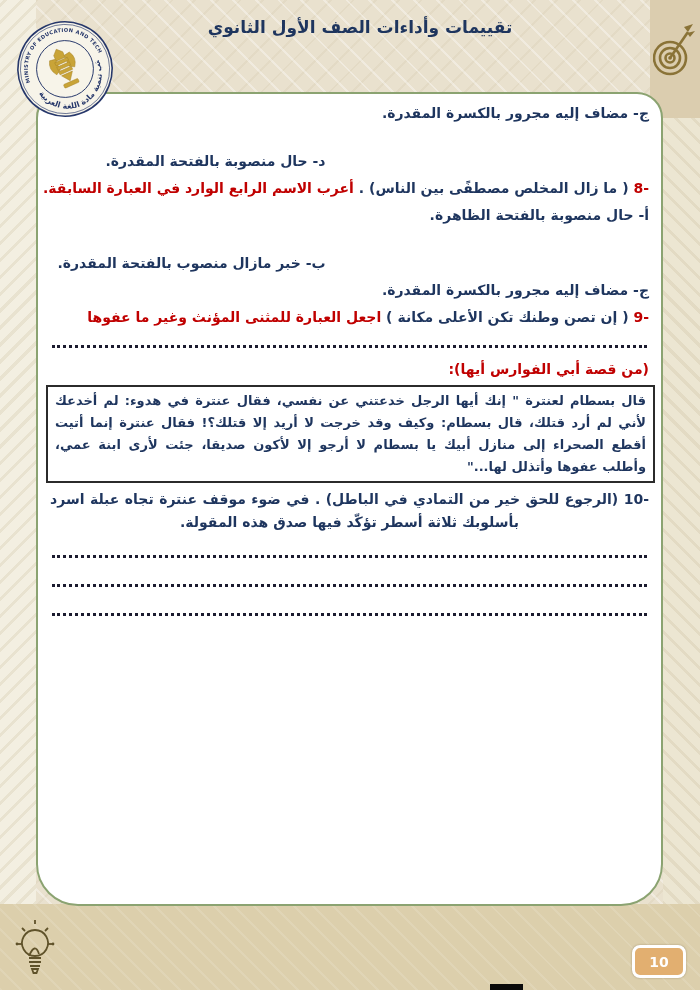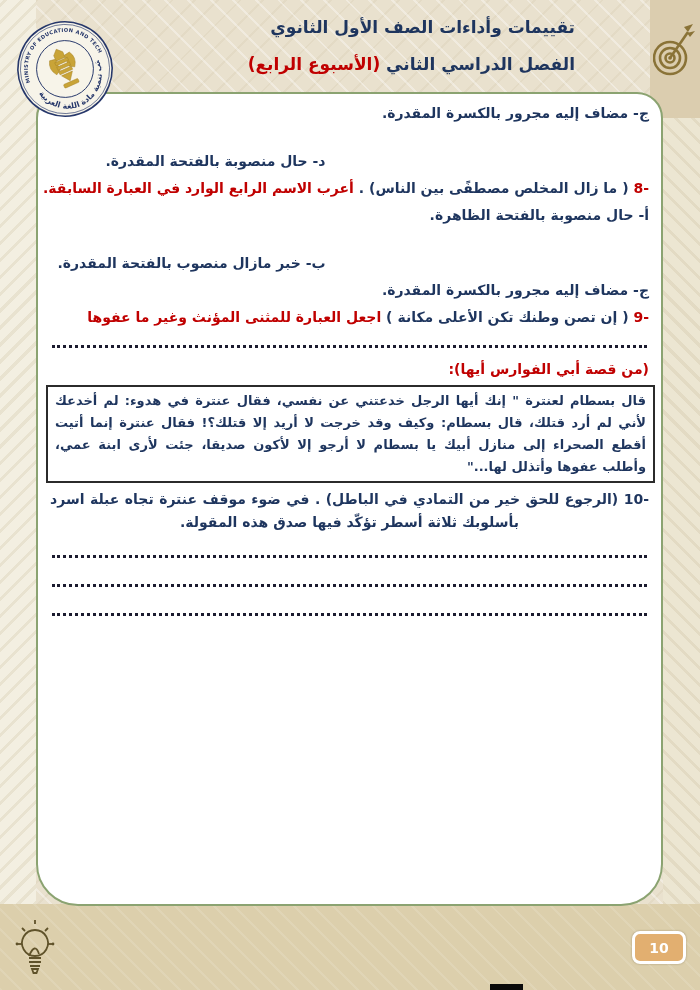--- a/index.html
+++ b/index.html
@@ -60,30 +60,30 @@
     direction:rtl;
   }
   .q10{
     margin-top:5px;font-size:14px;line-height:23px;
     text-align:justify;text-align-last:center;
   }
   .answer-lines .dotline{margin-top:26px;}
   .answer-lines .dotline:first-child{margin-top:21px;}
   
   .titles{
-    position:absolute;left:145px;top:10px;width:430px;
+    position:absolute;left:145px;top:10px;width:430px;text-align:center;
     direction:rtl;color:#1e355e;font-weight:bold;font-size:17px;
   }
   .titles .t1{line-height:34px;}
   .titles .t2{line-height:34px;margin-top:3px;}
   .seal{position:absolute;left:16px;top:20px;width:98px;height:98px;transform:rotate(-24deg);z-index:5;}
   .target{position:absolute;right:5px;top:20px;z-index:6;}
   .bulb{position:absolute;left:13px;bottom:6px;z-index:6;}
   .badge{
-    position:absolute;right:14px;bottom:26px;width:48px;height:27px;
+    position:absolute;right:14px;bottom:12px;width:48px;height:27px;
     background:#e2af70;border:3px solid #ffffff;border-radius:8px;
     box-shadow:0 0 2px rgba(120,100,60,.6);
     display:flex;align-items:center;justify-content:center;
     color:#ffffff;font-weight:bold;font-size:14px;
   }
   .artifact{position:absolute;left:490px;bottom:0;width:33px;height:6px;background:#0a0a0a;}
 </style>
 </head>
 <body>
 
@@ -117,21 +117,20 @@
         <rect x="43" y="45" width="14" height="3.4"></rect>
         <rect x="43" y="50" width="14" height="3.4"></rect>
         <path d="M44 55 h12 l-6 8 z"></path>
         <rect x="42" y="64" width="16" height="4" rx="1"></rect>
       </g>
     </svg>
   </div>
 
   <div class="titles">
     <div class="t1">تقييمات وأداءات الصف الأول الثانوي</div>
-    <div class="t2"><span class="navy">الفصل الدراسي الثاني </span><span class="red">(الأسبوع الرابع)</span></div>
   </div>
 
   <svg class="target" width="42" height="62" viewBox="0 0 42 62">
     <g fill="none" stroke="#8a7337" stroke-width="2.6">
       <circle cx="17" cy="38" r="16"></circle>
       <circle cx="17" cy="38" r="10"></circle>
       <circle cx="17" cy="38" r="4.5"></circle>
     </g>
     <circle cx="17" cy="38" r="1.8" fill="#8a7337"></circle>
     <line x1="17" y1="38" x2="35" y2="12" stroke="#8a7337" stroke-width="2.6"></line>

